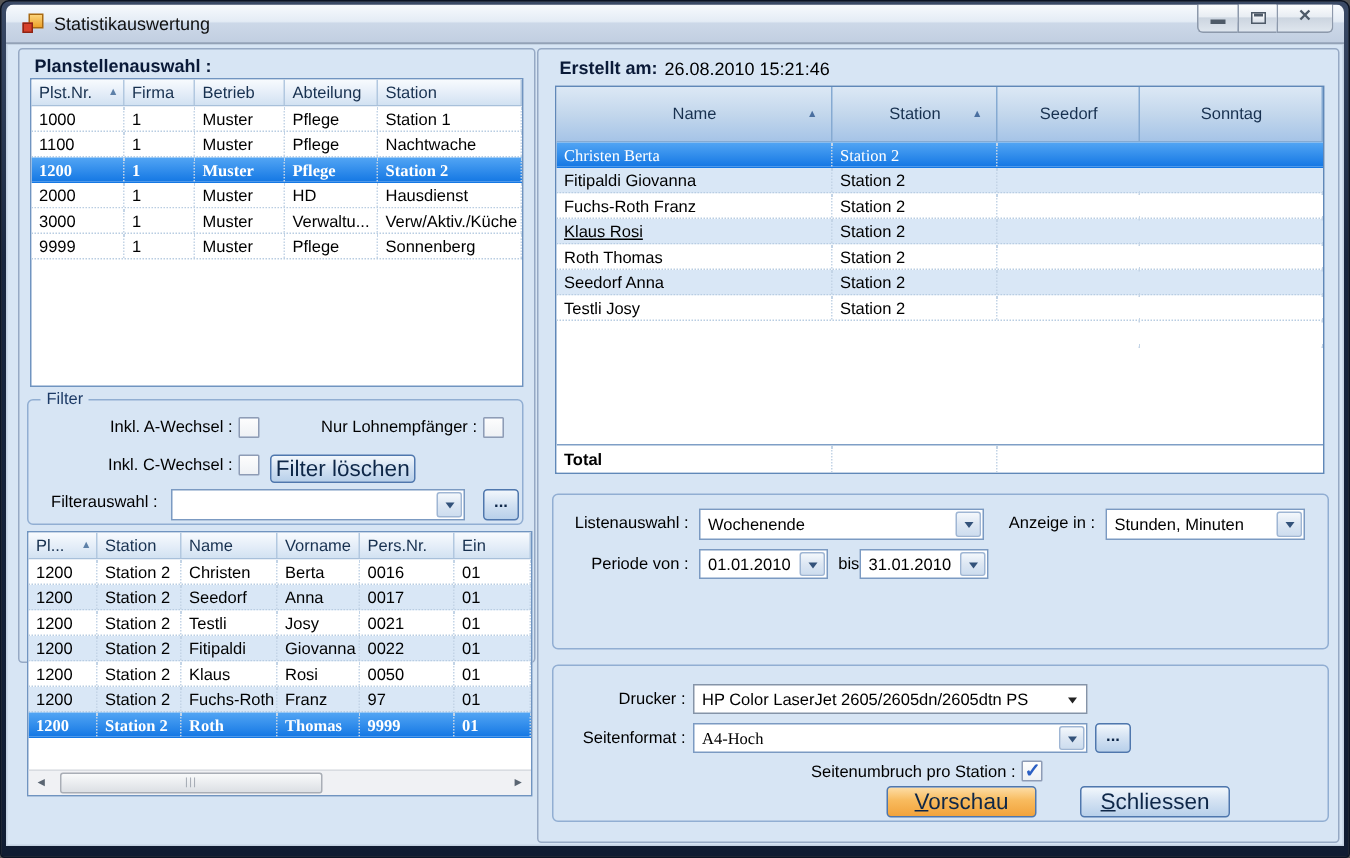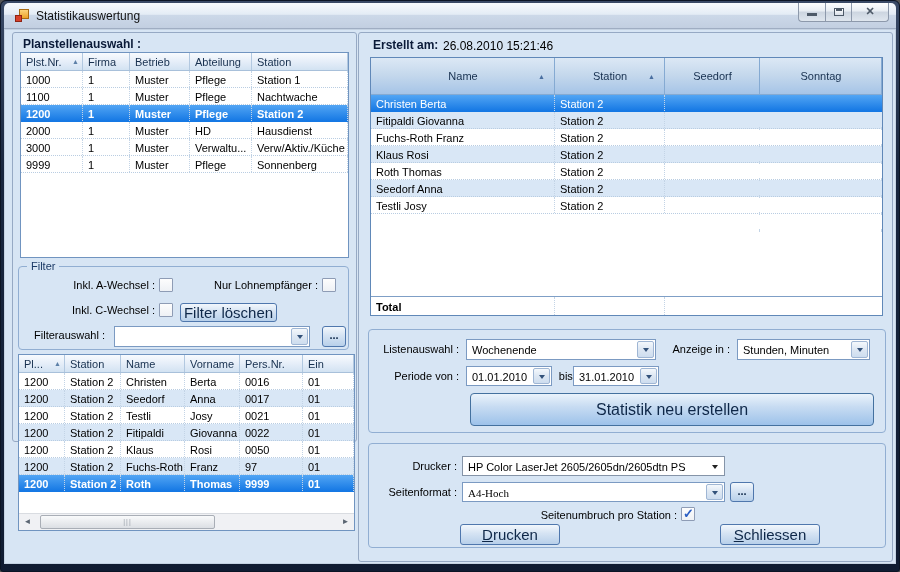--- a/index.html
+++ b/index.html
@@ -34,21 +34,21 @@
   .gbox { position:absolute; border:1px solid #91aed2; border-radius:4px; }
   .gbox .legend { position:absolute; top:-7px; left:8px; background:#d7e5f4; padding:0 4px; font-size:11px; color:#1c3a66; line-height:13px; }
 
   
   .grid { position:absolute; background:#fff; border:1px solid #7094c0; overflow:hidden; font-size:11px; }
   .grid-header { display:flex; height:18px; background:linear-gradient(#f8fbfe,#e4edf8 55%,#d2e2f2); border-bottom:1px solid #a8c0da; color:#17304f; }
   .hcell { position:relative; display:flex; align-items:center; padding:0 4px 0 5px; border-right:1px solid #b2c8e0; white-space:nowrap; overflow:hidden; }
   .sort { position:absolute; right:3px; top:5px; font-size:7px; color:#5d80a8; line-height:8px; }
   .grid-row { display:flex; height:17px; border-bottom:1px dotted #b9cde2; background:#fff; color:#000; }
   .grid-row.alt { background:#d9e7f6; }
-  .grid-row.sel { background:linear-gradient(#52a5f4,#1578e4); color:#fff; border-bottom:1px solid #1578e4; }
+  .grid-row.sel { background:linear-gradient(#52a5f4,#1578e4); color:#fff; border-bottom:1px solid #1578e4;font-family:Liberation Serif, serif; }
   .grid-row.selb { font-weight:bold; }
   .cell { padding:2px 4px 0 5px; border-right:1px dotted #c3d4e6; white-space:nowrap; overflow:hidden; line-height:14px; }
   .cell.ra { text-align:right; padding-right:6px;margin-top:32px; }
 
   .rgrid { border:1px solid #6088b8; }
   .rgrid .grid-header { height:37px; background:linear-gradient(#dce8f5,#c3d7ec 50%,#a6c4e7); border-bottom:1px solid #85aad2; }
   .rgrid .hcell { justify-content:center; border-right:1px solid #85aad2; font-size:11px; }
   .rgrid .sort { right:9px; top:15px; color:#4a6fa0; }
   .total-row { position:absolute; left:0; right:0; bottom:0; height:19px; display:flex; background:#fff; border-top:1px solid #7f9fc6; font-weight:bold; font-size:11px; }
   .total-row .cell { padding-top:3px; }
@@ -303,21 +303,21 @@
             <div class="cell ra" style="width: 95px; flex: 0 0 auto;">8:24</div>
             <div class="cell ra" style="flex: 1 1 0%; min-width: 0px;">8:24</div>
           </div>
           <div class="grid-row">
             <div class="cell" style="width: 184px; flex: 0 0 auto;">Fuchs-Roth Franz</div>
             <div class="cell" style="width: 110px; flex: 0 0 auto;">Station 2</div>
             <div class="cell ra" style="width: 95px; flex: 0 0 auto;"></div>
             <div class="cell ra" style="flex: 1 1 0%; min-width: 0px;"></div>
           </div>
           <div class="grid-row alt">
-            <div class="cell" style="width: 184px; flex: 0 0 auto;">Klaus Rosi</div>
+            <div class="cell" style="width: 184px; flex: 0 0 auto; text-decoration: underline;">Klaus Rosi</div>
             <div class="cell" style="width: 110px; flex: 0 0 auto;">Station 2</div>
             <div class="cell ra" style="width: 95px; flex: 0 0 auto;">8:24</div>
             <div class="cell ra" style="flex: 1 1 0%; min-width: 0px;">8:24</div>
           </div>
           <div class="grid-row">
             <div class="cell" style="width: 184px; flex: 0 0 auto;">Roth Thomas</div>
             <div class="cell" style="width: 110px; flex: 0 0 auto;">Station 2</div>
             <div class="cell ra" style="width: 95px; flex: 0 0 auto;"></div>
             <div class="cell ra" style="flex: 1 1 0%; min-width: 0px;"></div>
           </div>
@@ -363,40 +363,39 @@
               <span class="arr"></span>
             </div>
         </div>
         <div class="lbl r" style="left:186px; top:40px; width:24px;">bis :</div>
         <div class="combo" style="left:204px; top:36px; width:86px; height:20px;">
           <div class="val">31.01.2010</div>
           <div class="dd">
               <span class="arr"></span>
             </div>
         </div>
-        <div class="bigbtn" style="left:101px; top:63px; width:404px; height:33px; line-height:31px;">Statistik neu erstellen</div>
       </div>
 
       <div class="gbox" style="left:9px; top:410px; width:518px; height:105px;">
         <div class="lbl r" style="left:4px; top:16px; width:84px;">Drucker :</div>
         <div class="combo flat" style="left:93px; top:12px; width:263px; height:20px; border-color:#8594a8;">
           <div class="val">HP Color LaserJet 2605/2605dn/2605dtn PS</div>
           <div class="dd">
               <span class="arr" style="border-top-color:#222;"></span>
             </div>
         </div>
         <div class="lbl r" style="left:4px; top:42px; width:84px;">Seitenformat :</div>
         <div class="combo" style="left:93px; top:38px; width:263px; height:20px;font-family:Liberation Serif, serif;">
           <div class="val">A4-Hoch</div>
           <div class="dd">
               <span class="arr"></span>
             </div>
         </div>
         <div class="dots-btn" style="left:361px; top:38px; width:24px; height:20px; line-height:16px;">...</div>
         <div class="lbl r" style="left:60px; top:65px; width:248px;">Seitenumbruch pro Station :</div>
         <div class="cb checked" style="left:312px; top:63px;"></div>
-        <div class="btn ak" style="left:91px; top:80px; width:100px; height:21px; line-height:19px;">Drucken</div>
+        <div class="btn ak btn-orange" style="left:222px; top:80px; width:100px; height:21px; line-height:19px;">Vorschau</div>
         <div class="btn ak" style="left:351px; top:80px; width:100px; height:21px; line-height:19px;">Schliessen</div>
       </div>
     </div>
 
   </div>
 </div>
 
 </body></html>

